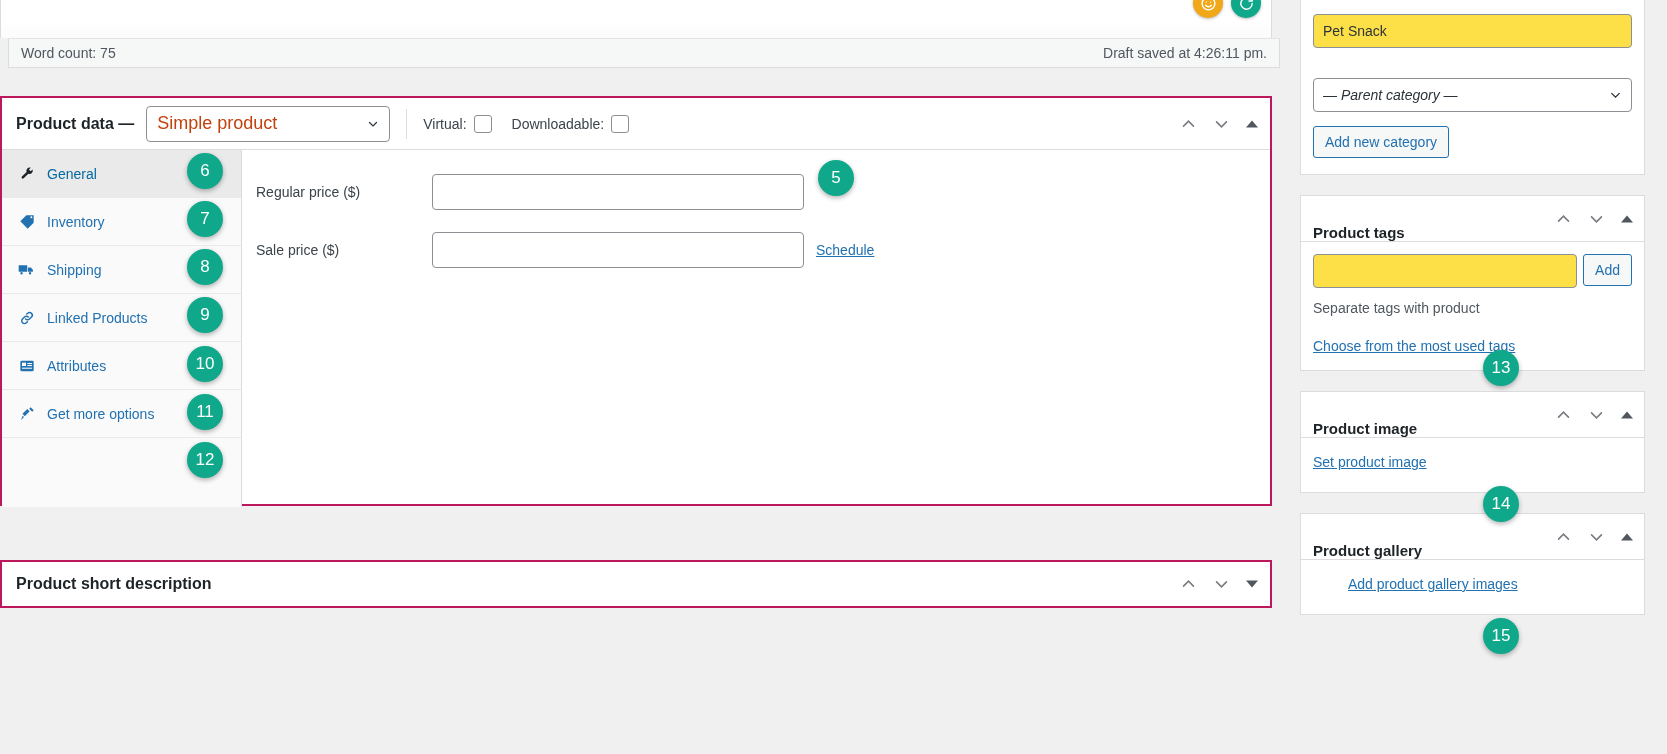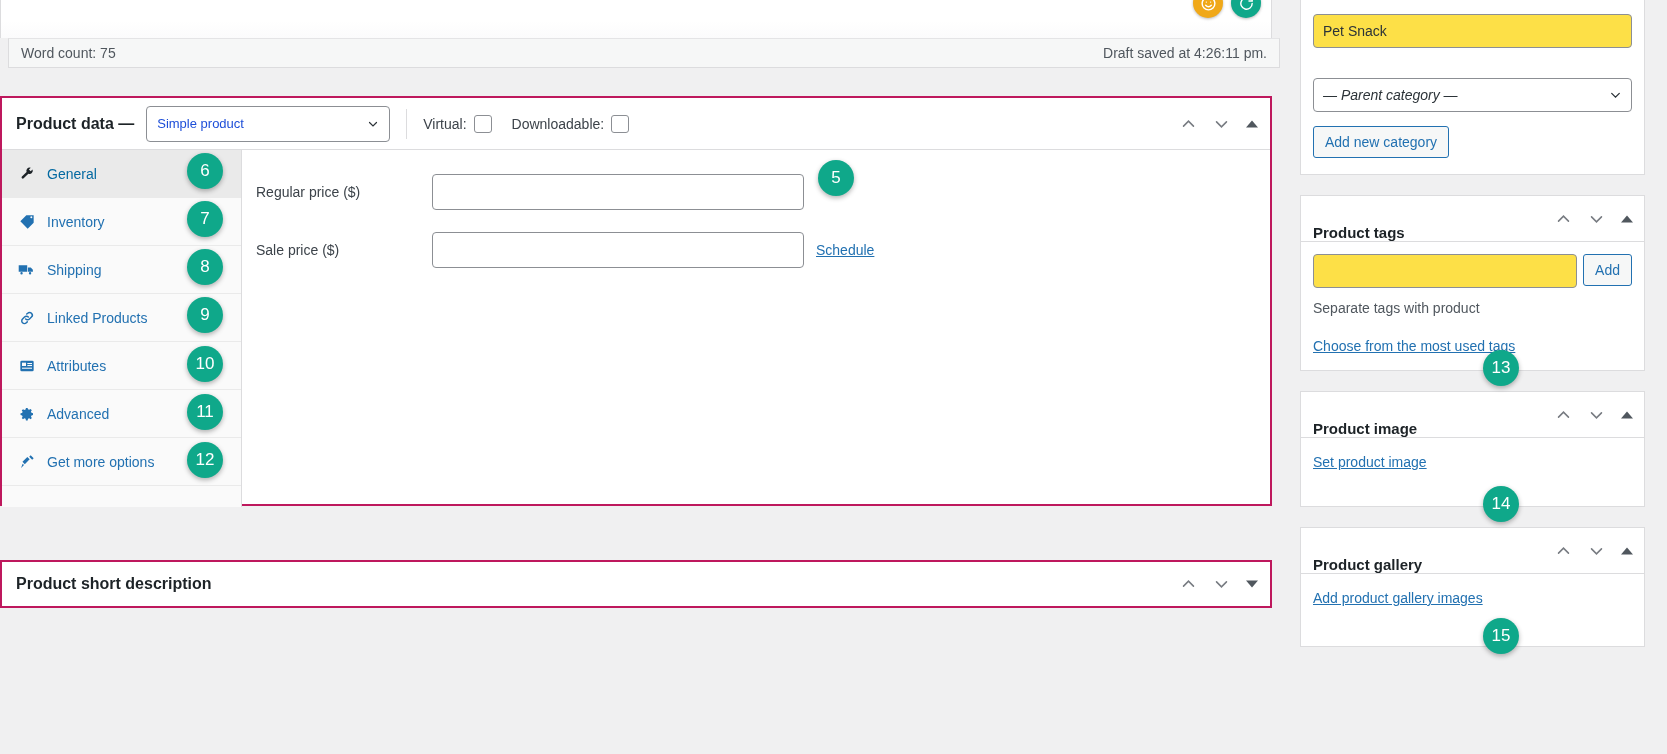--- a/index.html
+++ b/index.html
@@ -50,21 +50,21 @@
   .mb-header {
     height: 52px; display: flex; align-items: center;
     padding: 0 14px; border-bottom: 1px solid #dcdcde;
     position: relative;
   }
   .mb-title { font-size: 16px; font-weight: bold; color: #1d2327; white-space: nowrap; }
   .type-select {
     margin-left: 12px; width: 244px; height: 36px;
     border: 1px solid #8c8f94; border-radius: 4px; background: #fff;
     display: flex; align-items: center; padding: 0 10px;
-    font-size: 13px; color: #1d4ed8; position: relative;
+    font-size: 18px; color: #c2410c; position: relative;
   }
   .type-select .chev {
     position: absolute; right: 10px; top: 50%; transform: translateY(-50%);
     width: 12px; height: 12px;
   }
   .divider-v { width: 1px; height: 30px; background: #dcdcde; margin: 0 16px; }
   .cbgroup { display: flex; align-items: center; gap: 7px; margin-right: 20px; font-size: 14px; color: #3c434a; }
   .cbox {
     width: 18px; height: 18px; border: 1px solid #8c8f94;
     border-radius: 3px; background: #fff;
@@ -268,28 +268,20 @@
                 <rect x="2" y="4" width="20" height="16" rx="2"></rect>
                 <rect x="4.5" y="7" width="6" height="5" fill="#fafafa"></rect>
                 <rect x="12.5" y="7.5" width="7" height="1.6" fill="#fafafa"></rect>
                 <rect x="12.5" y="10.5" width="7" height="1.6" fill="#fafafa"></rect>
                 <rect x="4.5" y="14.5" width="15" height="1.6" fill="#fafafa"></rect>
               </svg>
           </span>
           <span>Attributes</span>
         </div>
 
-        <div class="tab">
-          <span class="ticon">
-            <svg viewBox="0 0 24 24" width="16" height="16" fill="currentColor">
-                <path d="M12 8.5a3.5 3.5 0 1 0 0 7 3.5 3.5 0 0 0 0-7zm9 4.8v-2.6l-2.4-.5a6.9 6.9 0 0 0-.8-1.9l1.4-2-1.9-1.9-2 1.4a6.9 6.9 0 0 0-1.9-.8L13 2.9h-2.6l-.5 2.4c-.7.2-1.3.5-1.9.8l-2-1.4-1.9 1.9 1.4 2c-.3.6-.6 1.2-.8 1.9L2.3 11v2.6l2.4.5c.2.7.5 1.3.8 1.9l-1.4 2 1.9 1.9 2-1.4c.6.3 1.2.6 1.9.8l.5 2.4H13l.5-2.4c.7-.2 1.3-.5 1.9-.8l2 1.4 1.9-1.9-1.4-2c.3-.6.6-1.2.8-1.9l2.3-.5z"></path>
-              </svg>
-          </span>
-          <span>Advanced</span>
-        </div>
 
         <div class="tab">
           <span class="ticon">
             <svg viewBox="0 0 24 24" width="16" height="16" fill="currentColor">
                 <path d="M3 21l4.5-4.5-2-2L3 21zm5.7-5.7l7.3-7.3-3.5-3.5-7.3 7.3 3.5 3.5zM17.5 2l-2.2 2.2 4.5 4.5L22 6.5 17.5 2z"></path>
               </svg>
           </span>
           <span>Get more options</span>
         </div>
       </div>
@@ -375,39 +367,39 @@
         <div class="side-actions">
           <svg class="chev-btn" viewBox="0 0 24 24" fill="none" stroke="#787c82" stroke-width="2.2" stroke-linecap="round">
               <path d="M5 15l7-7 7 7"></path>
             </svg>
           <svg class="chev-btn" viewBox="0 0 24 24" fill="none" stroke="#787c82" stroke-width="2.2" stroke-linecap="round">
               <path d="M5 9l7 7 7-7"></path>
             </svg>
           <span class="tri-btn tri-up"></span>
         </div>
       </div>
-      <div class="side-body" style="padding-top:16px;padding-bottom:36px;">
+      <div class="side-body" style="padding-top:16px;padding-bottom:22px;">
         <span class="link">Set product image</span>
       </div>
     </div>
 
     <div class="side-card">
       <div class="side-hdr">
         <span class="t">Product gallery</span>
         <div class="side-actions">
           <svg class="chev-btn" viewBox="0 0 24 24" fill="none" stroke="#787c82" stroke-width="2.2" stroke-linecap="round">
               <path d="M5 15l7-7 7 7"></path>
             </svg>
           <svg class="chev-btn" viewBox="0 0 24 24" fill="none" stroke="#787c82" stroke-width="2.2" stroke-linecap="round">
               <path d="M5 9l7 7 7-7"></path>
             </svg>
           <span class="tri-btn tri-up"></span>
         </div>
       </div>
-      <div class="side-body" style="padding-top:16px;padding-bottom:40px;">
+      <div class="side-body" style="padding-top:16px;padding-bottom:22px;margin-left:35px;">
         <span class="link">Add product gallery images</span>
       </div>
     </div>
   </div>
 
   <div id="badge-layer">
       <div class="badge" style="left: 818px; top: 160px; background: rgb(15, 168, 138);">5</div>
       <div class="badge" style="left: 187px; top: 153px; background: rgb(15, 168, 138);">6</div>
       <div class="badge" style="left: 187px; top: 201px; background: rgb(15, 168, 138);">7</div>
       <div class="badge" style="left: 187px; top: 249px; background: rgb(15, 168, 138);">8</div>

